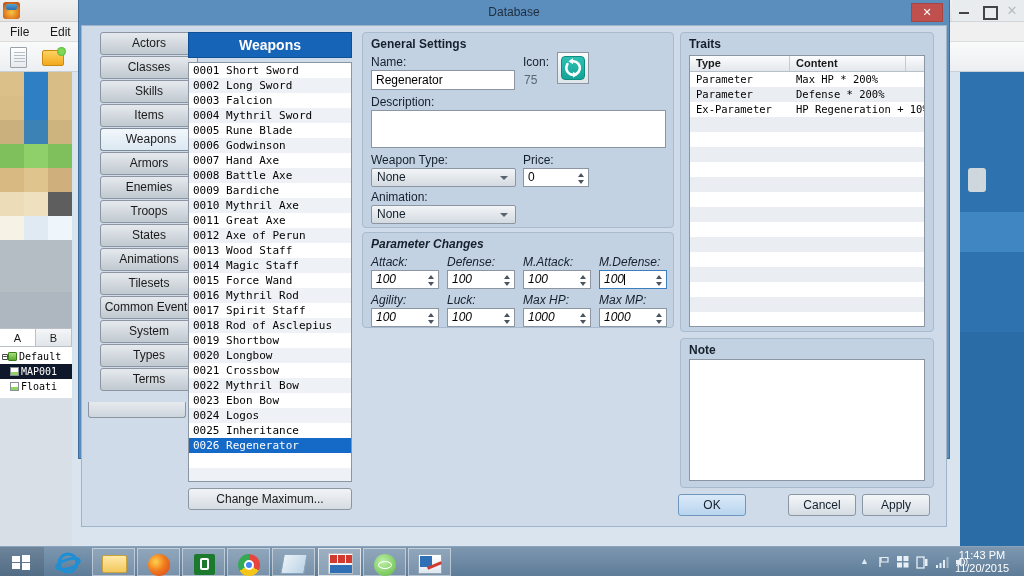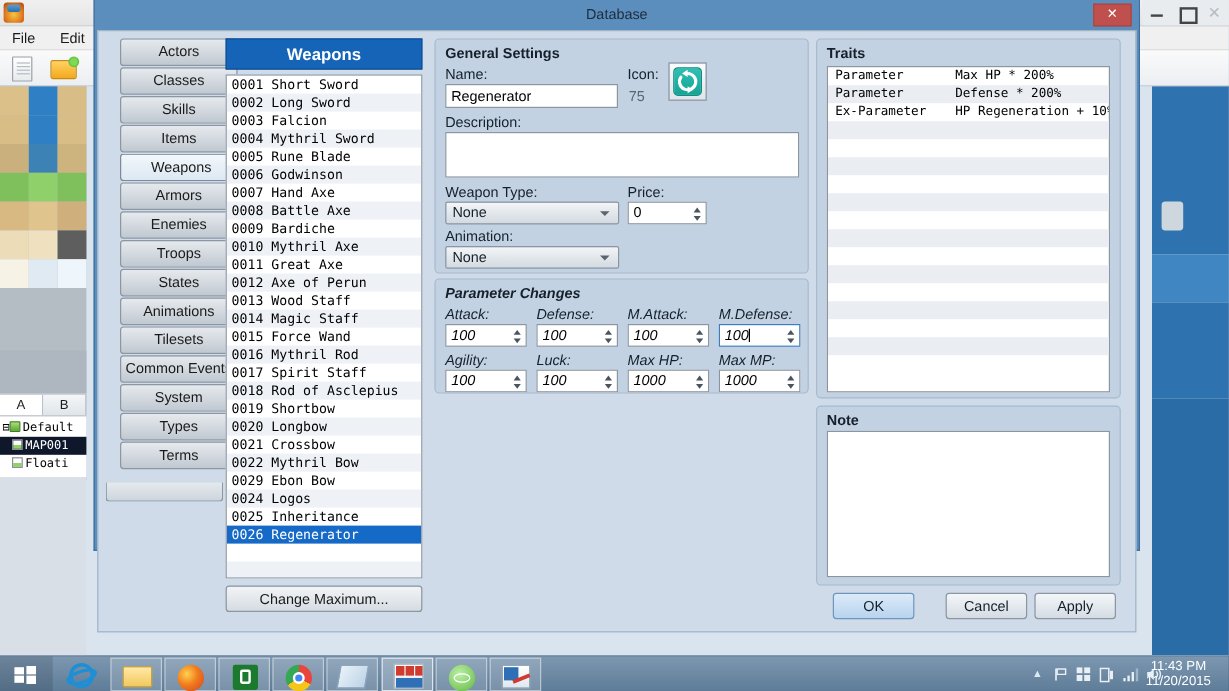--- a/index.html
+++ b/index.html
@@ -455,21 +455,21 @@
             <div class="wp-row">0013 Wood Staff</div>
             <div class="wp-row">0014 Magic Staff</div>
             <div class="wp-row">0015 Force Wand</div>
             <div class="wp-row">0016 Mythril Rod</div>
             <div class="wp-row">0017 Spirit Staff</div>
             <div class="wp-row">0018 Rod of Asclepius</div>
             <div class="wp-row">0019 Shortbow</div>
             <div class="wp-row">0020 Longbow</div>
             <div class="wp-row">0021 Crossbow</div>
             <div class="wp-row">0022 Mythril Bow</div>
-            <div class="wp-row">0029 Ebon Bow</div>
+            <div class="wp-row">0023 Ebon Bow</div>
             <div class="wp-row">0024 Logos</div>
             <div class="wp-row">0025 Inheritance</div>
             <div class="wp-row sel">0026 Regenerator</div>
             <div class="wp-row">&nbsp;</div>
             <div class="wp-row">&nbsp;</div>
           </div>
         <div id="change-max">Change Maximum...</div>
       </div>
 
       <div class="groupbox" style="left:280px; top:6px; width:312px; height:196px;">
@@ -552,20 +552,25 @@
 
         <div class="fld-label" style="left:236px; top:60px;">Max MP:</div>
         <div class="spinner" style="left:236px; top:75px; width:68px; height:19px;">
           <span>1000</span>
           <span class="spin-btns"></span></div>
       </div>
 
       <div class="groupbox" style="left:598px; top:6px; width:254px; height:300px;">
         <div class="gb-title">Traits</div>
         <div id="traits-table">
+          <div class="th-row">
+            <div class="th-cell" style="width:100px;">Type</div>
+            <div class="th-cell" style="width:116px;">Content</div>
+            <div class="th-cell" style="width:18px;border-right:none;"></div>
+          </div>
           <div id="traits-rows">
               <div class="tr-row">
                 <div class="td-cell" style="width: 100px;">Parameter</div>
                 <div class="td-cell" style="width: 134px;">Max HP * 200%</div>
               </div>
               <div class="tr-row">
                 <div class="td-cell" style="width: 100px;">Parameter</div>
                 <div class="td-cell" style="width: 134px;">Defense * 200%</div>
               </div>
               <div class="tr-row">
@@ -588,21 +593,21 @@
               <div class="tr-row">&nbsp;</div>
             </div>
         </div>
       </div>
 
       <div class="groupbox" style="left:598px; top:312px; width:254px; height:150px;">
         <div class="gb-title">Note</div>
         <div id="note-area"></div>
       </div>
 
-      <div class="dlg-btn primary" style="left:612px;">OK</div>
+      <div class="dlg-btn primary" style="left:596px;">OK</div>
       <div class="dlg-btn" style="left:706px;">Cancel</div>
       <div class="dlg-btn" style="left:780px;">Apply</div>
     </div>
   </div>
 
   <div id="taskbar">
     <div id="start-btn">
       <div id="start-glyph">
         <i style="left:0;top:1px;width:8px;height:6px;"></i>
         <i style="left:10px;top:0;width:8px;height:7px;"></i>

